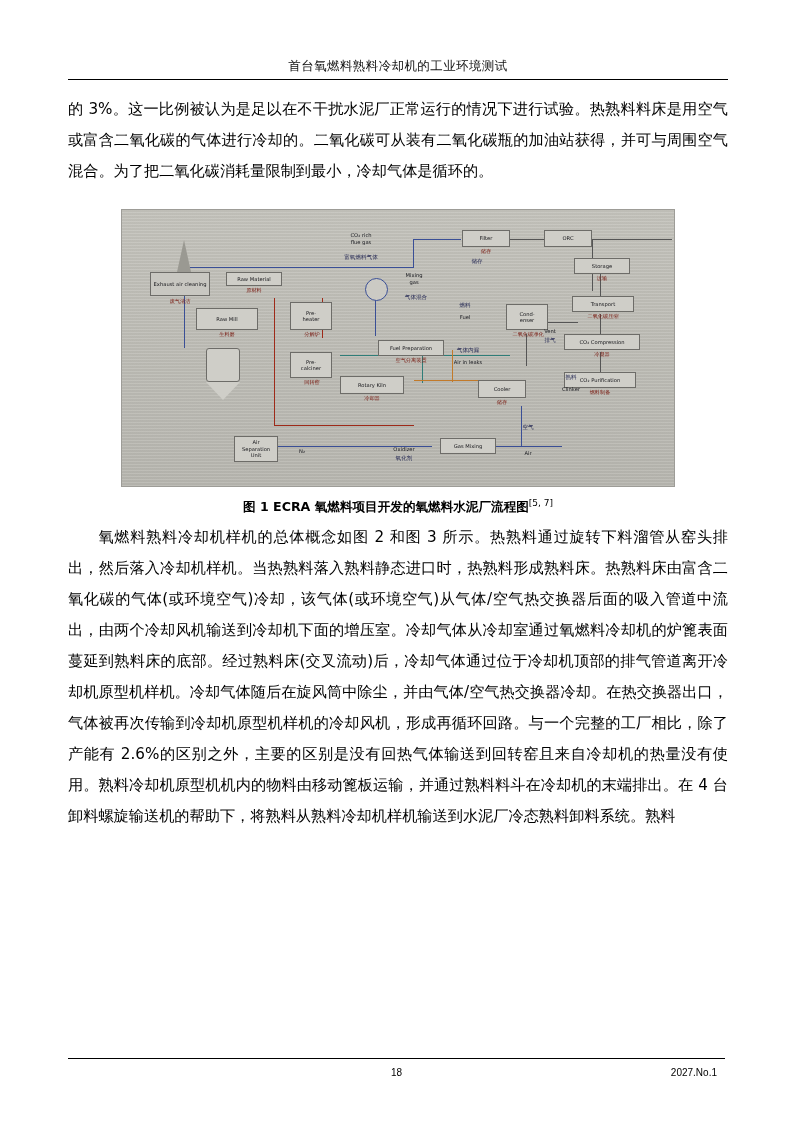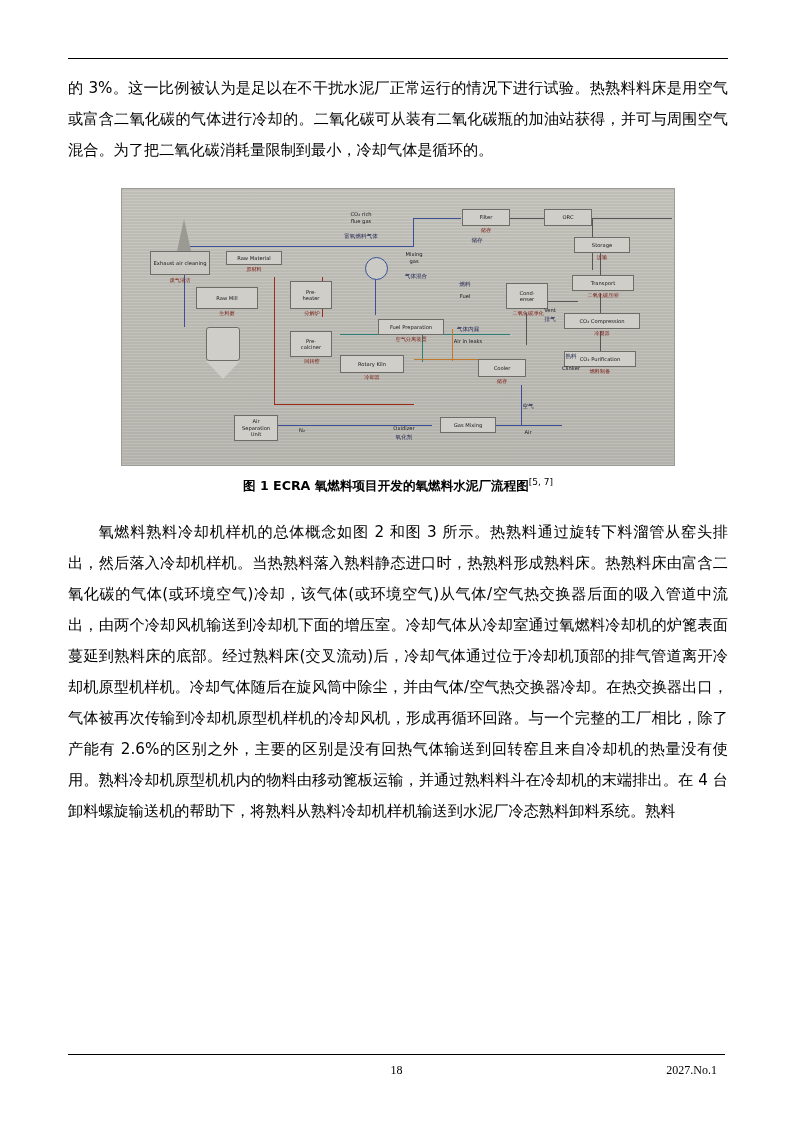--- a/index.html
+++ b/index.html
@@ -44,21 +44,21 @@
     text-align: justify;
     text-justify: inter-ideograph;
     color: #000;
     margin: 0;
   }
   .para.indent {
     text-indent: 2em;
   }
   
   .figure-wrap {
-    margin: 22px 0 22px 0;
+    margin: 22px 0 6px 0;
     text-align: center;
   }
   .figure-box {
     position: relative;
     display: inline-block;
     width: 552px;
     height: 276px;
     background: #bdbcb6;
     border: 1px solid #9d9c97;
     overflow: hidden;
@@ -139,38 +139,39 @@
   }
   .rule-bot {
     border-bottom: 1.2px solid #000;
     margin-bottom: 8px;
   }
   .footer-row {
     display: flex;
     align-items: center;
     justify-content: center;
     position: relative;
-    font-family: Liberation Serif, serif;
-    font-size: 12px;
+    font-family: Liberation Sans, sans-serif;
+    font-size: 10px;
     color: #000;
   }
   .footer-page { }
   .footer-right {
     position: absolute;
     right: 8px;
     top: 0;
   }
 </style>
 </head>
 <body>
 
 <div class="page">
 
   <div class="page-inner">
 
+    <div class="header">首台氧燃料熟料冷却机的工业环境测试</div>
     <div class="rule-top"></div>
 
     <p class="para">的 3%。这一比例被认为是足以在不干扰水泥厂正常运行的情况下进行试验。热熟料料床是用空气或富含二氧化碳的气体进行冷却的。二氧化碳可从装有二氧化碳瓶的加油站获得，并可与周围空气混合。为了把二氧化碳消耗量限制到最小，冷却气体是循环的。</p>
 
     <div class="figure-wrap">
       <div class="figure-box">
         <div class="dgm">
 
           <div class="ln blue" style="left:62px; top:58px; width:1.2px; height:80px;"></div>
           <div class="ln blue" style="left:62px; top:57px; width:230px; height:1.2px;"></div>

